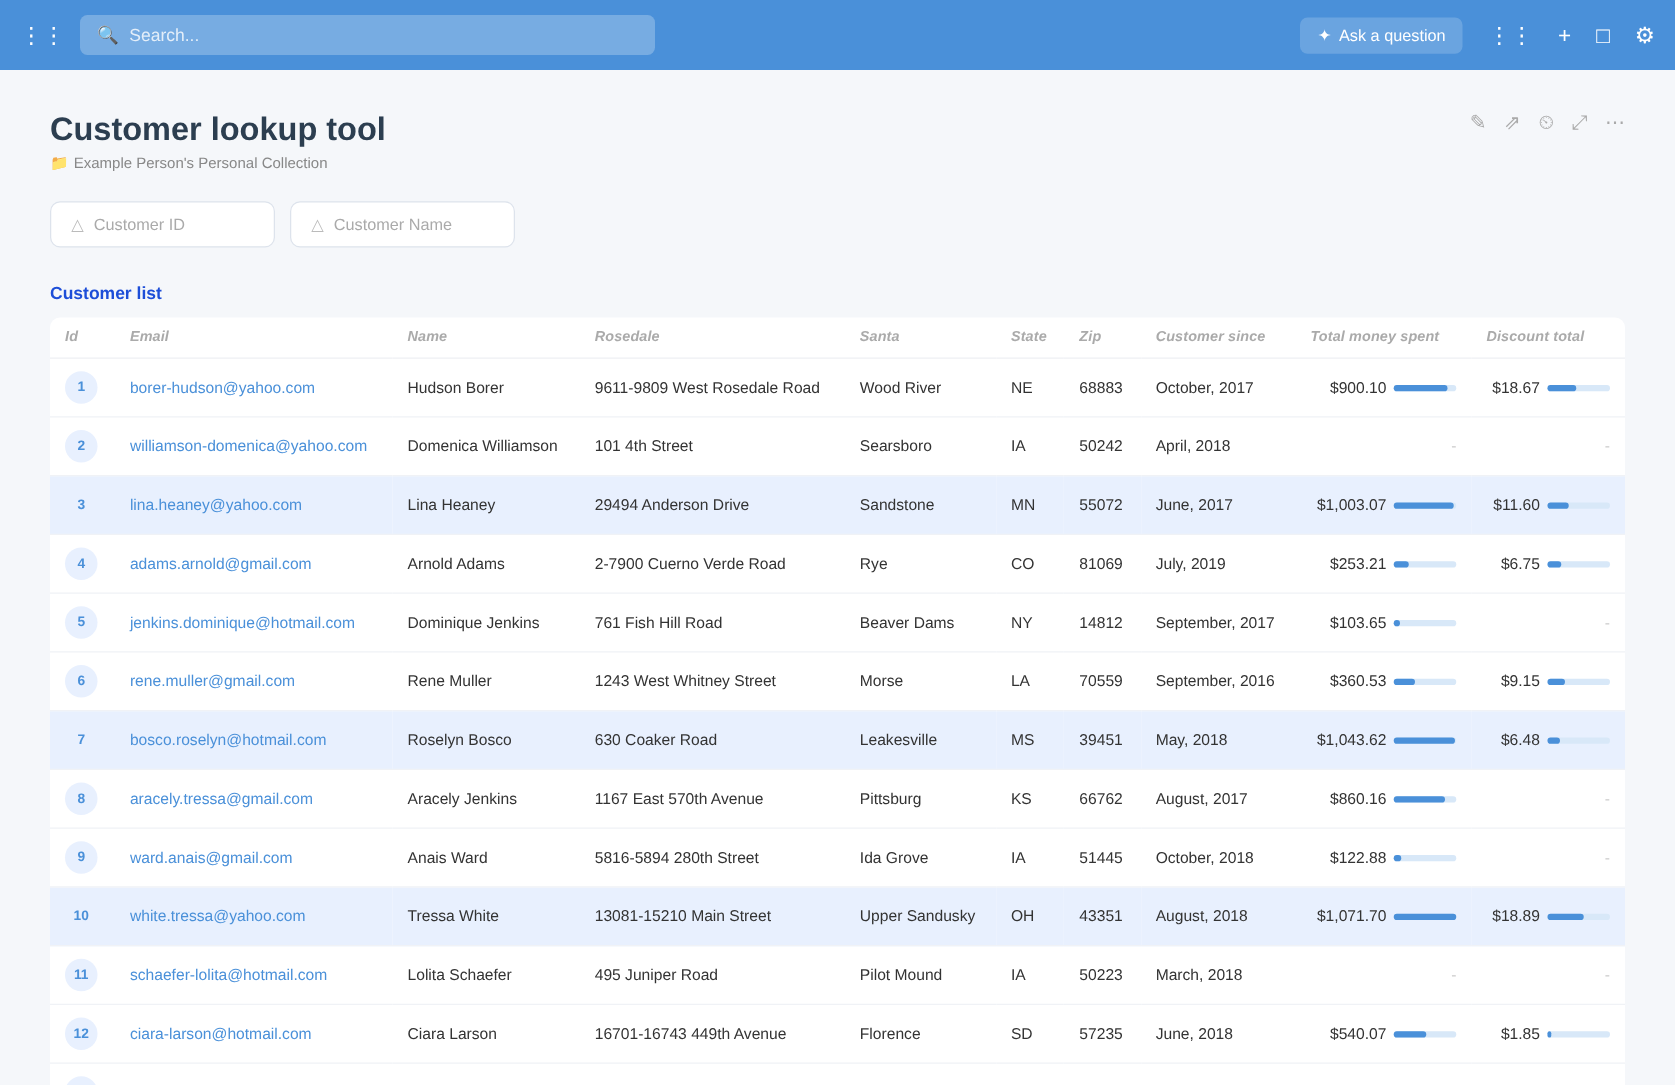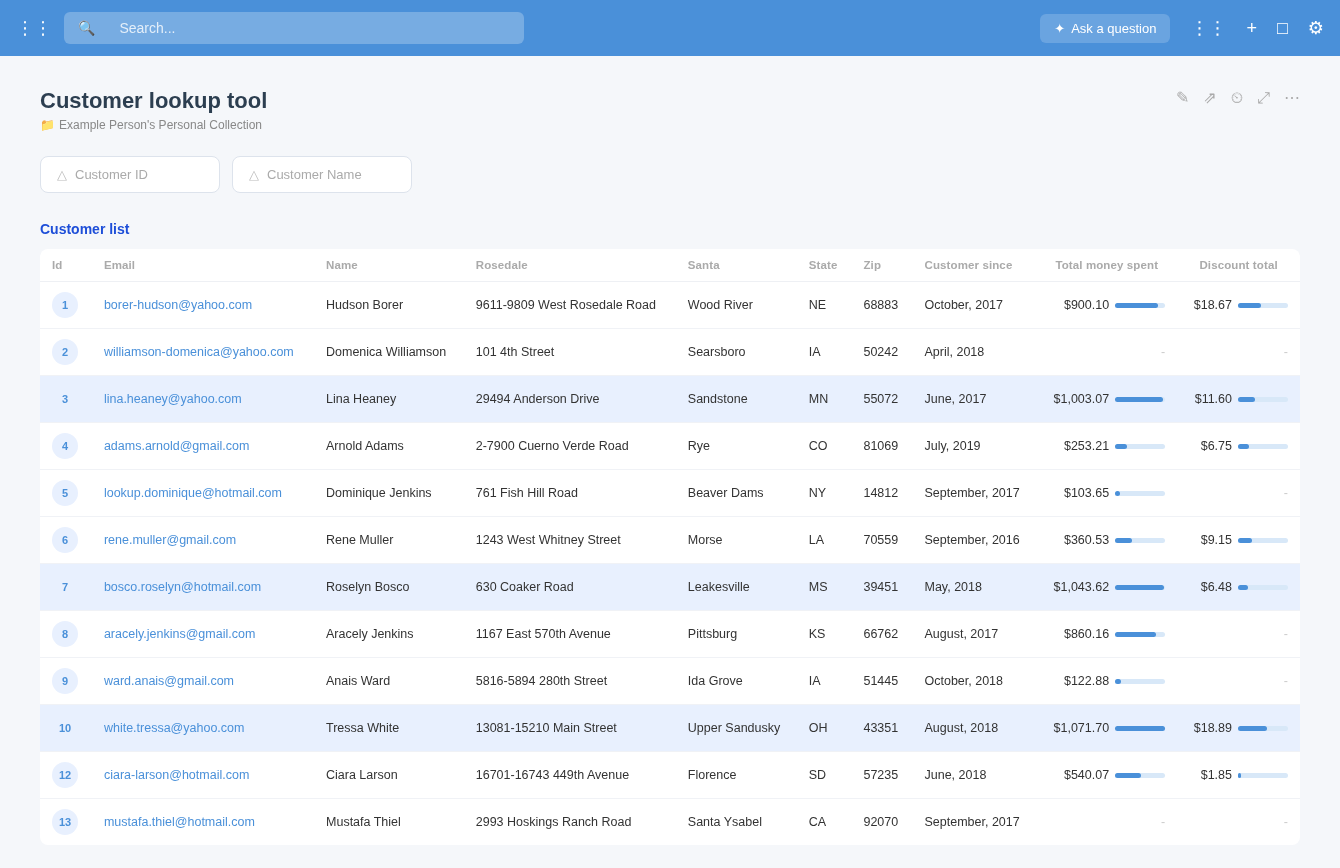--- a/index.html
+++ b/index.html
@@ -27,35 +27,34 @@
       align-items: center;
       gap: 8px;
     }
     .search-bar input {
       background: transparent;
       border: none;
       outline: none;
       color: white;
       font-size: 14px;
       width: 100%;
-      margin-left: 16px;
     }
     .search-bar input::placeholder { color: rgba(255,255,255,0.8); }
     .nav-spacer { flex: 1; }
     .nav-actions { display: flex; align-items: center; gap: 20px; color: white; }
     .nav-actions .ask-btn {
       display: flex; align-items: center; gap: 6px;
       background: rgba(255,255,255,0.18); border-radius: 6px;
       padding: 7px 14px; cursor: pointer; font-size: 13px; font-weight: 500;
     }
     .nav-icon { font-size: 18px; cursor: pointer; color: white; }
 
     
     .page { padding: 32px 40px; }
-    .page-title { font-size: 22px; font-weight: 700; color: #2c3e50; margin-bottom: 4px; }
+    .page-title { font-size: 26px; font-weight: 700; color: #2c3e50; margin-bottom: 4px; }
     .page-subtitle { font-size: 12px; color: #888; display: flex; align-items: center; gap: 4px; margin-bottom: 24px; }
 
     
     .page-header { display: flex; align-items: flex-start; justify-content: space-between; }
     .page-toolbar { display: flex; gap: 14px; align-items: center; color: #aaa; font-size: 16px; }
     .toolbar-icon { cursor: pointer; }
 
     
     .filters { display: flex; gap: 12px; margin-bottom: 28px; }
     .filter-input {
@@ -65,26 +64,26 @@
       color: #aaa; font-size: 13px; cursor: pointer;
     }
     .filter-icon { font-size: 13px; color: #bbb; }
 
     
     .section-title { font-size: 14px; font-weight: 600; color: #1d4ed8; margin-bottom: 12px; }
 
     
     .table-wrap { background: white; border-radius: 8px; overflow: auto; }
     table { width: 100%; border-collapse: collapse; }
-    thead tr { border-bottom: 1.5px solid #eef0f4; }
+    thead tr { border-bottom: 1.5px solid #eef0f4; font-style: italic; }
     thead th {
       padding: 10px 12px; text-align: left; font-size: 11.5px;
       font-weight: 600; color: #aaa; white-space: nowrap; letter-spacing: 0.01em;
     }
-    th.right { text-align: center; }
+    th.right { text-align: left; }
     tbody tr { border-bottom: 1px solid #f0f2f6; }
     tbody tr:last-child { border-bottom: none; }
     tbody tr.highlight { background: #e8f0fe; }
     td {
       padding: 10px 12px; font-size: 12.5px; color: #333; white-space: nowrap;
     }
     td.id-cell { color: #aaa; font-size: 12px; text-align: left; }
     td.email-cell { color: #4a90d9; }
     td.email-cell a { color: #4a90d9; text-decoration: none; }
     td.money-cell { text-align: right; }
@@ -260,21 +259,21 @@
               <div class="money-wrap">
                 <span>$6.75</span>
                 <div class="mini-bar-bg">
                   <div class="mini-bar-inner" style="width: 21%;"></div>
                 </div>
               </div>
             </td>
           </tr>
           <tr>
             <td class="id-cell"><span class="id-badge">5</span></td>
-            <td class="email-cell"><a href="#">lookup.dominique@hotmail.com</a></td>
+            <td class="email-cell"><a href="#">jenkins.dominique@hotmail.com</a></td>
             <td>Dominique Jenkins</td>
             <td>761 Fish Hill Road</td>
             <td>Beaver Dams</td>
             <td>NY</td>
             <td>14812</td>
             <td>September, 2017</td>
             <td class="money-cell">
               <div class="money-wrap">
                 <span>$103.65</span>
                 <div class="mini-bar-bg">
@@ -331,21 +330,21 @@
               <div class="money-wrap">
                 <span>$6.48</span>
                 <div class="mini-bar-bg">
                   <div class="mini-bar-inner" style="width: 19.5%;"></div>
                 </div>
               </div>
             </td>
           </tr>
           <tr>
             <td class="id-cell"><span class="id-badge">8</span></td>
-            <td class="email-cell"><a href="#">aracely.jenkins@gmail.com</a></td>
+            <td class="email-cell"><a href="#">aracely.tressa@gmail.com</a></td>
             <td>Aracely Jenkins</td>
             <td>1167 East 570th Avenue</td>
             <td>Pittsburg</td>
             <td>KS</td>
             <td>66762</td>
             <td>August, 2017</td>
             <td class="money-cell">
               <div class="money-wrap">
                 <span>$860.16</span>
                 <div class="mini-bar-bg">
@@ -394,20 +393,32 @@
             <td class="discount-cell">
               <div class="money-wrap">
                 <span>$18.89</span>
                 <div class="mini-bar-bg">
                   <div class="mini-bar-inner" style="width: 57%;"></div>
                 </div>
               </div>
             </td>
           </tr>
           <tr>
+            <td class="id-cell"><span class="id-badge">11</span></td>
+            <td class="email-cell"><a href="#">schaefer-lolita@hotmail.com</a></td>
+            <td>Lolita Schaefer</td>
+            <td>495 Juniper Road</td>
+            <td>Pilot Mound</td>
+            <td>IA</td>
+            <td>50223</td>
+            <td>March, 2018</td>
+            <td class="money-cell"><span class="dash">-</span></td>
+            <td class="discount-cell"><span class="dash">-</span></td>
+          </tr>
+          <tr>
             <td class="id-cell"><span class="id-badge">12</span></td>
             <td class="email-cell"><a href="#">ciara-larson@hotmail.com</a></td>
             <td>Ciara Larson</td>
             <td>16701-16743 449th Avenue</td>
             <td>Florence</td>
             <td>SD</td>
             <td>57235</td>
             <td>June, 2018</td>
             <td class="money-cell">
               <div class="money-wrap">

